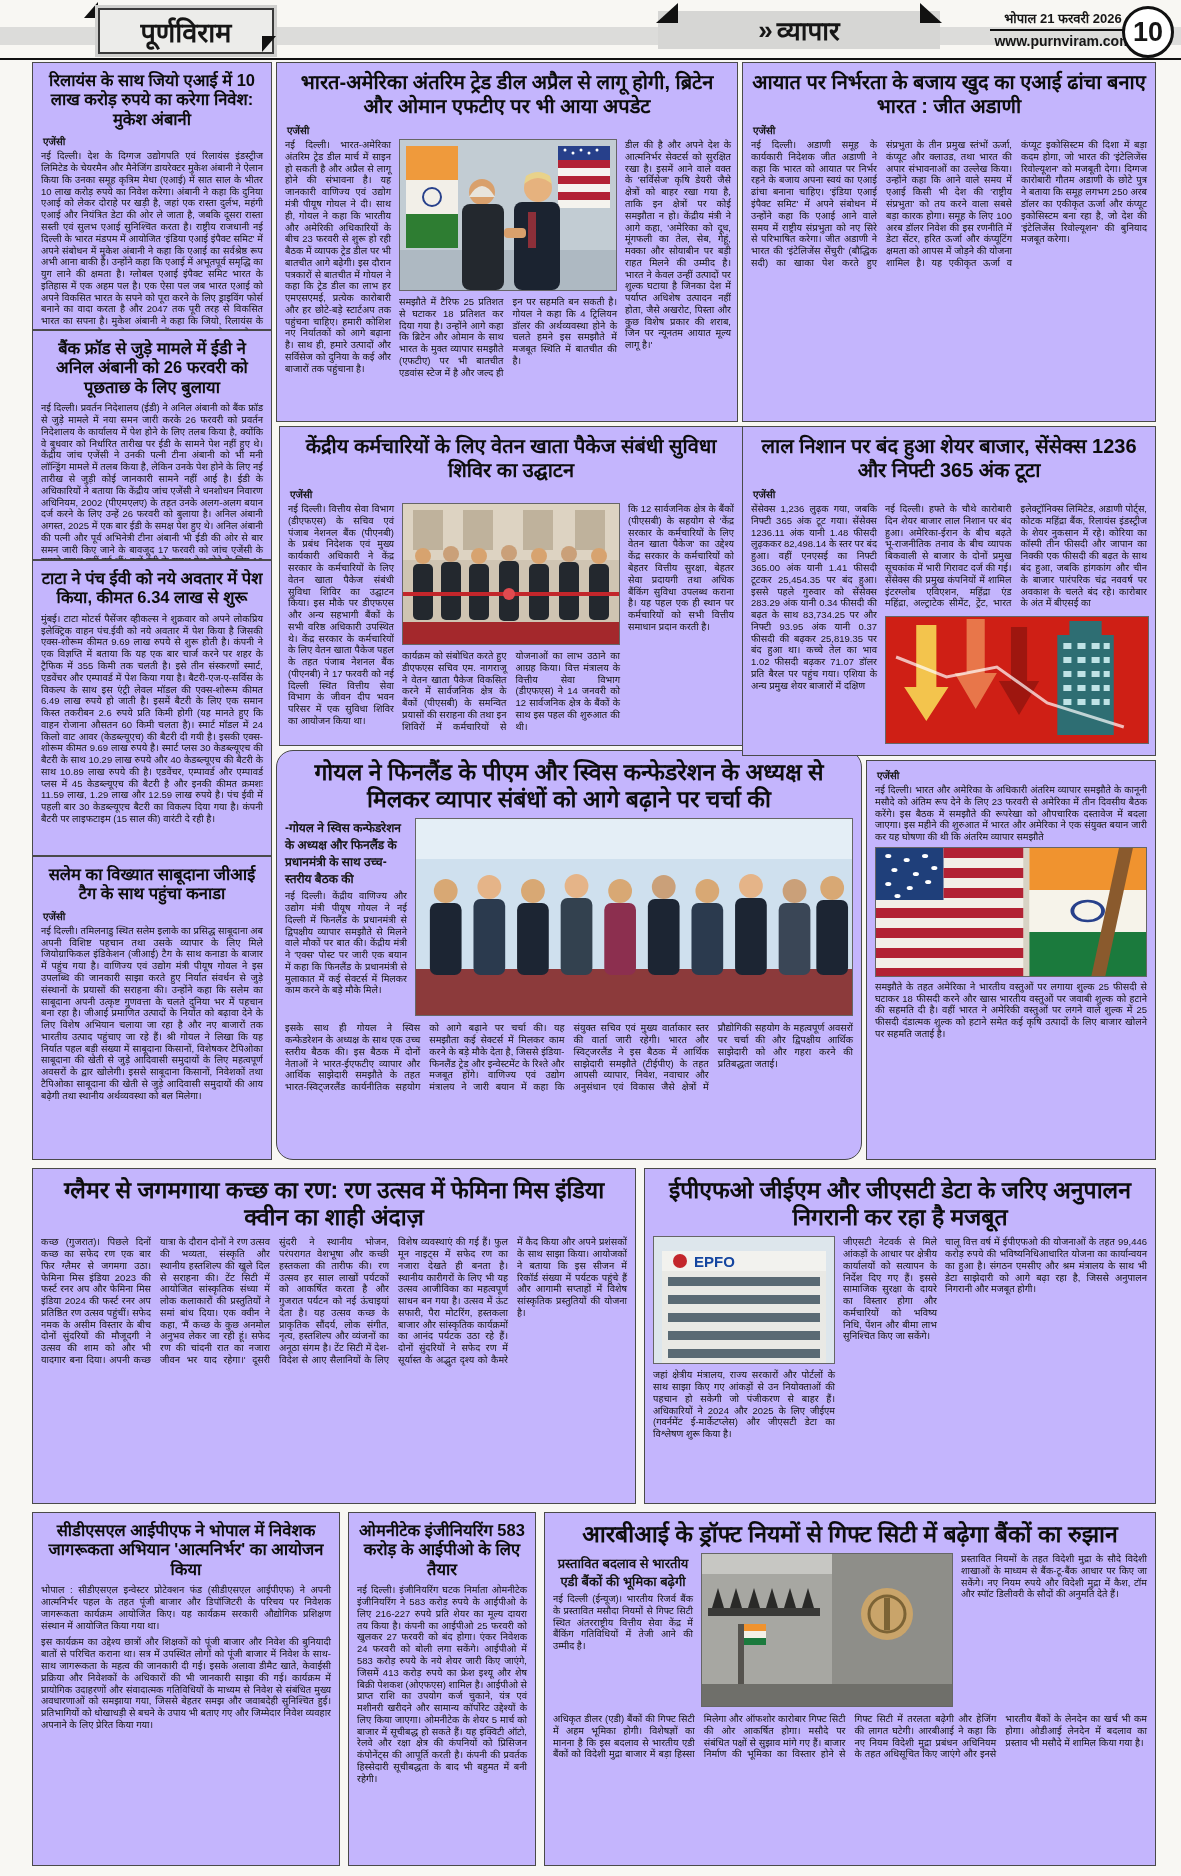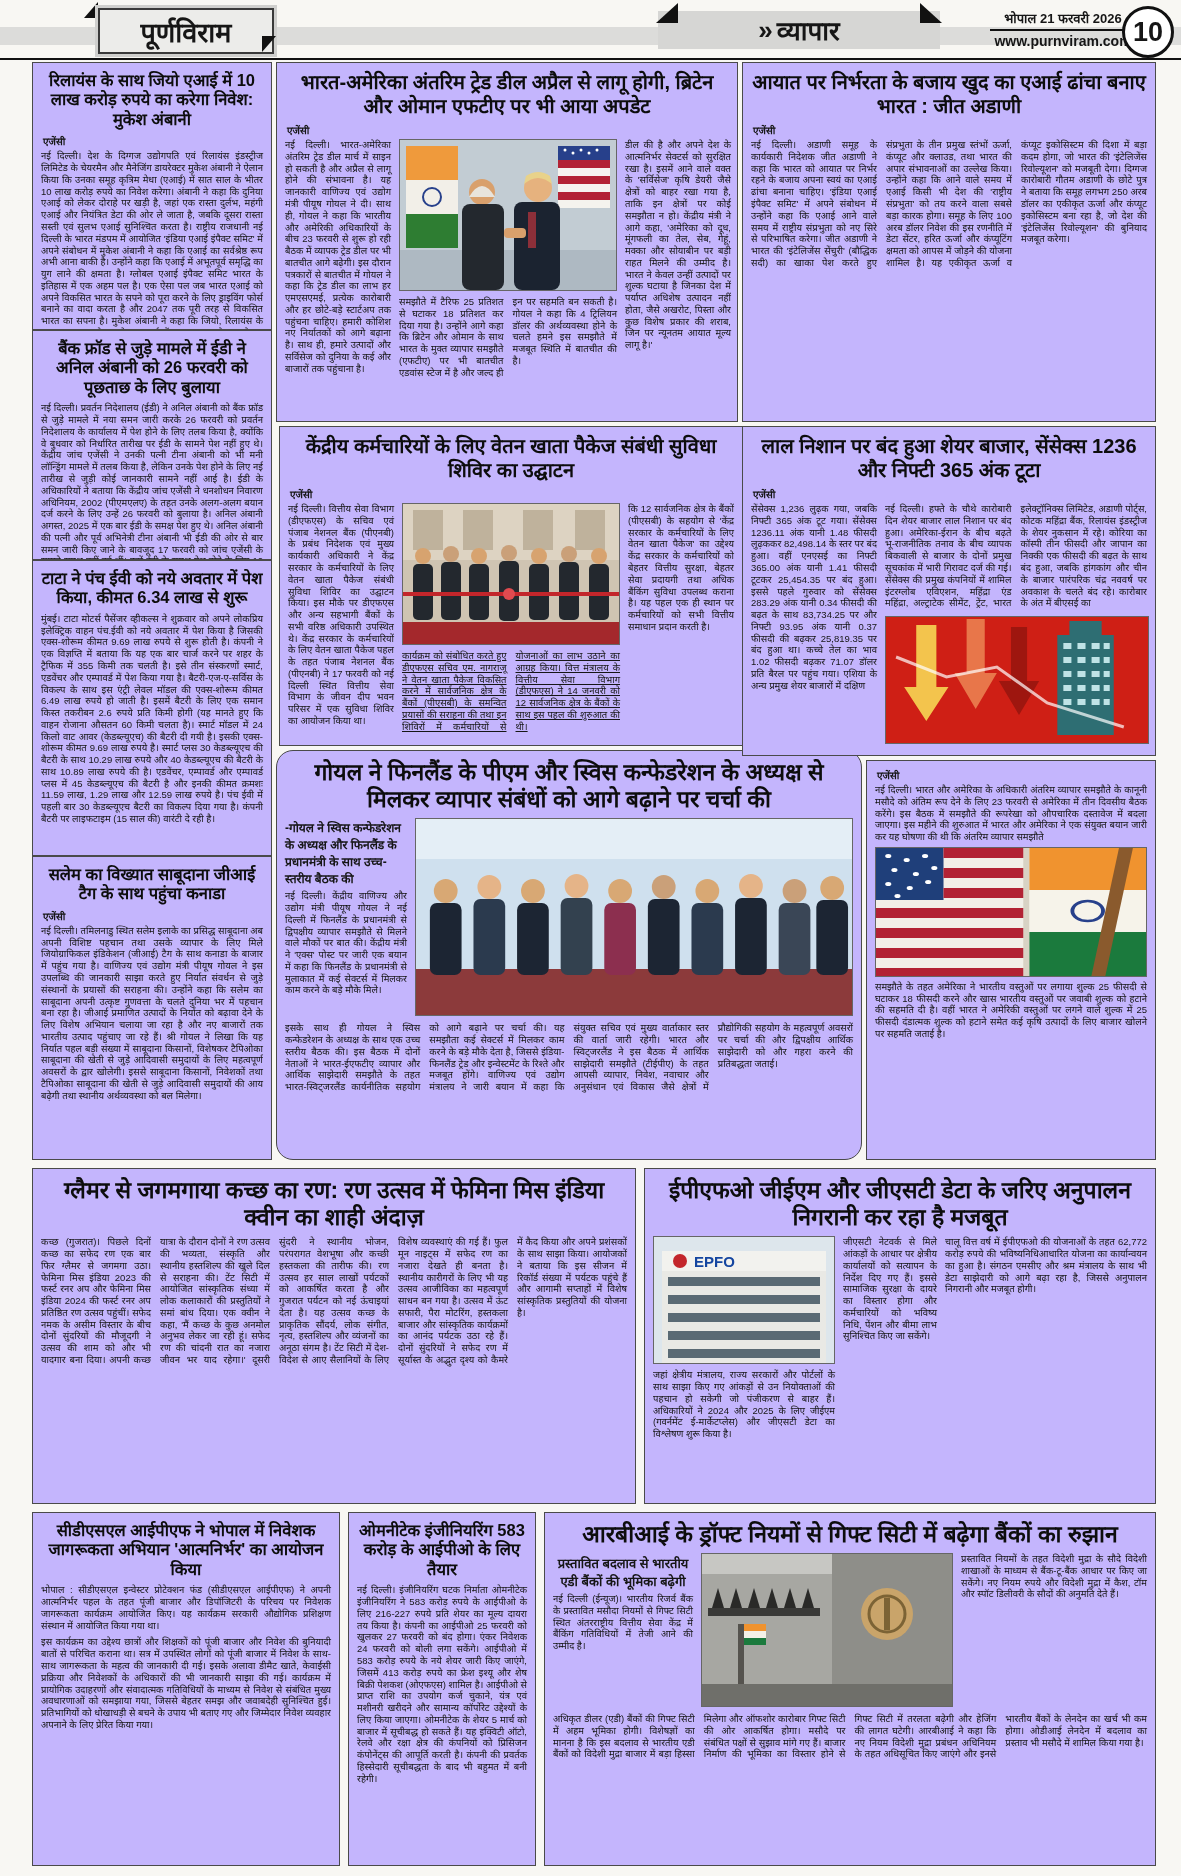--- a/index.html
+++ b/index.html
@@ -129,21 +129,21 @@
       </div>
       <div class="col bd" style="width:106px;">डील की है और अपने देश के आत्मनिर्भर सेक्टर्स को सुरक्षित रखा है। इसमें आने वाले वक्त के 'सर्विसेज' कृषि डेयरी जैसे क्षेत्रों को बाहर रखा गया है, ताकि इन क्षेत्रों पर कोई समझौता न हो। केंद्रीय मंत्री ने आगे कहा, 'अमेरिका को दूध, मूंगफली का तेल, सेब, गेहूं, मक्का और सोयाबीन पर बड़ी राहत मिलने की उम्मीद है। भारत ने केवल उन्हीं उत्पादों पर शुल्क घटाया है जिनका देश में पर्याप्त अधिशेष उत्पादन नहीं होता, जैसे अखरोट, पिस्ता और कुछ विशेष प्रकार की शराब, जिन पर न्यूनतम आयात मूल्य लागू है।'</div>
     </div>
   </div>
 
   <div class="art" style="left:279px;top:426px;width:464px;height:320px;">
     <div class="hl h-md">केंद्रीय कर्मचारियों के लिए वेतन खाता पैकेज संबंधी सुविधा शिविर का उद्घाटन</div>
     <div class="by">एजेंसी</div>
     <div class="row">
       <div class="col bd" style="width:106px;">नई दिल्ली। वित्तीय सेवा विभाग (डीएफएस) के सचिव एवं पंजाब नेशनल बैंक (पीएनबी) के प्रबंध निदेशक एवं मुख्य कार्यकारी अधिकारी ने केंद्र सरकार के कर्मचारियों के लिए वेतन खाता पैकेज संबंधी सुविधा शिविर का उद्घाटन किया। इस मौके पर डीएफएस और अन्य सहभागी बैंकों के सभी वरिष्ठ अधिकारी उपस्थित थे। केंद्र सरकार के कर्मचारियों के लिए वेतन खाता पैकेज पहल के तहत पंजाब नेशनल बैंक (पीएनबी) ने 17 फरवरी को नई दिल्ली स्थित वित्तीय सेवा विभाग के जीवन दीप भवन परिसर में एक सुविधा शिविर का आयोजन किया था।</div>
-      <div class="col" style="width:218px;text-decoration:underline;">
+      <div class="col" style="width:218px;">
         <div class="photo" style="width:216px;height:140px;">
           <svg viewBox="0 0 216 140" preserveAspectRatio="none">
             <rect width="216" height="140" fill="#cfc4b2"></rect>
             <rect x="0" y="0" width="216" height="56" fill="#ddd3c2"></rect>
             <rect x="10" y="6" width="30" height="40" fill="#bfb29c"></rect>
               <rect x="60" y="6" width="30" height="40" fill="#bfb29c"></rect>
             <rect x="120" y="6" width="30" height="40" fill="#bfb29c"></rect>
               <rect x="172" y="6" width="30" height="40" fill="#bfb29c"></rect>
             <g fill="#23282e">
               <circle cx="20" cy="52" r="8" fill="#d7a36f"></circle>
@@ -345,21 +345,21 @@
                 <rect x="14" y="112" width="152" height="9"></rect>
             </g>
             <rect x="8" y="14" width="164" height="20" fill="#f2f2ee"></rect>
             <circle cx="26" cy="24" r="7" fill="#c3262b"></circle>
             <text x="40" y="30" font-size="15" font-weight="bold" fill="#1546a0" font-family="Liberation Sans, sans-serif">EPFO</text>
           </svg>
         </div>
         <div class="bd" style="margin-top:5px;">जहां क्षेत्रीय मंत्रालय, राज्य सरकारों और पोर्टलों के साथ साझा किए गए आंकड़ों से उन नियोक्ताओं की पहचान हो सकेगी जो पंजीकरण से बाहर हैं। अधिकारियों ने 2024 और 2025 के लिए जीईएम (गवर्नमेंट ई-मार्केटप्लेस) और जीएसटी डेटा का विश्लेषण शुरू किया है।</div>
       </div>
       <div class="col bd" style="width:94px;">जीएसटी नेटवर्क से मिले आंकड़ों के आधार पर क्षेत्रीय कार्यालयों को सत्यापन के निर्देश दिए गए हैं। इससे सामाजिक सुरक्षा के दायरे का विस्तार होगा और कर्मचारियों को भविष्य निधि, पेंशन और बीमा लाभ सुनिश्चित किए जा सकेंगे।</div>
-      <div class="grow bd">चालू वित्त वर्ष में ईपीएफओ की योजनाओं के तहत 62,772 करोड़ रुपये की भविष्यनिधिआधारित योजना का कार्यान्वयन का हुआ है। संगठन एमसीए और श्रम मंत्रालय के साथ भी डेटा साझेदारी को आगे बढ़ा रहा है, जिससे अनुपालन निगरानी और मजबूत होगी।</div>
+      <div class="grow bd">चालू वित्त वर्ष में ईपीएफओ की योजनाओं के तहत 99,446 करोड़ रुपये की भविष्यनिधिआधारित योजना का कार्यान्वयन का हुआ है। संगठन एमसीए और श्रम मंत्रालय के साथ भी डेटा साझेदारी को आगे बढ़ा रहा है, जिससे अनुपालन निगरानी और मजबूत होगी।</div>
     </div>
   </div>
 
   <div class="art" style="left:32px;top:1512px;width:308px;height:354px;">
     <div class="hl h-sm">सीडीएसएल आईपीएफ ने भोपाल में निवेशक जागरूकता अभियान 'आत्मनिर्भर' का आयोजन किया</div>
     <div class="bd">भोपाल : सीडीएसएल इन्वेस्टर प्रोटेक्शन फंड (सीडीएसएल आईपीएफ) ने अपनी आत्मनिर्भर पहल के तहत पूंजी बाजार और डिपॉजिटरी के परिचय पर निवेशक जागरूकता कार्यक्रम आयोजित किए। यह कार्यक्रम सरकारी औद्योगिक प्रशिक्षण संस्थान में आयोजित किया गया था।</div>
     <div class="bd" style="margin-top:5px;">इस कार्यक्रम का उद्देश्य छात्रों और शिक्षकों को पूंजी बाजार और निवेश की बुनियादी बातों से परिचित कराना था। सत्र में उपस्थित लोगों को पूंजी बाजार में निवेश के साथ-साथ जागरूकता के महत्व की जानकारी दी गई। इसके अलावा डीमैट खाते, केवाईसी प्रक्रिया और निवेशकों के अधिकारों की भी जानकारी साझा की गई। कार्यक्रम में प्रायोगिक उदाहरणों और संवादात्मक गतिविधियों के माध्यम से निवेश से संबंधित मुख्य अवधारणाओं को समझाया गया, जिससे बेहतर समझ और जवाबदेही सुनिश्चित हुई। प्रतिभागियों को धोखाधड़ी से बचने के उपाय भी बताए गए और जिम्मेदार निवेश व्यवहार अपनाने के लिए प्रेरित किया गया।</div>
   </div>
 
   <div class="art" style="left:348px;top:1512px;width:188px;height:354px;">

